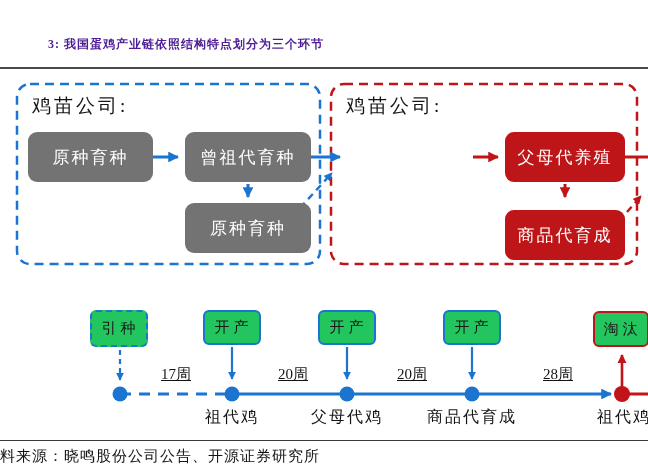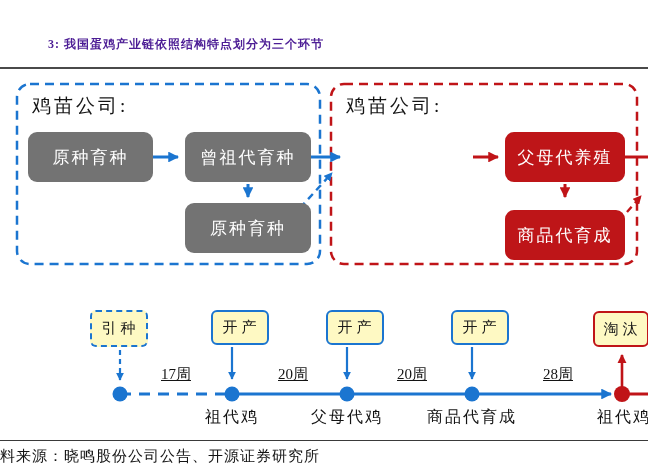--- a/index.html
+++ b/index.html
@@ -24,26 +24,26 @@
   .flow-box{
     display:flex;align-items:center;justify-content:center;
     color:#ffffff;font-size:17px;letter-spacing:2px;
     border-radius:9px;white-space:nowrap;
   }
   .flow-blue{background:#737373;}
   .flow-red{background:#BE1518;}
   
   .tag-box{
     display:flex;align-items:center;justify-content:center;
-    background:#fef9c3;color:#1a1a1a;font-size:15px;letter-spacing:4px;
+    background:#22c55e;color:#1a1a1a;font-size:15px;letter-spacing:4px;
     border-radius:6px;box-sizing:border-box;padding-left:3px;
     white-space:nowrap;
   }
   .tag-dashed-blue{border:2px dashed #1B75D0;}
-  .tag-solid-blue{border:2px solid #1B75D0;margin-left:8px;}
+  .tag-solid-blue{border:2px solid #1B75D0;}
   .tag-solid-red{border:2px solid #C01418;}
   
   .node-label{
     top:407px;width:110px;text-align:center;
     font-size:16px;color:#141414;letter-spacing:2px;white-space:nowrap;
   }
   .interval-label{
     top:365px;width:70px;text-align:center;
     font-size:15px;color:#141414;white-space:nowrap;text-decoration:underline;
   }

